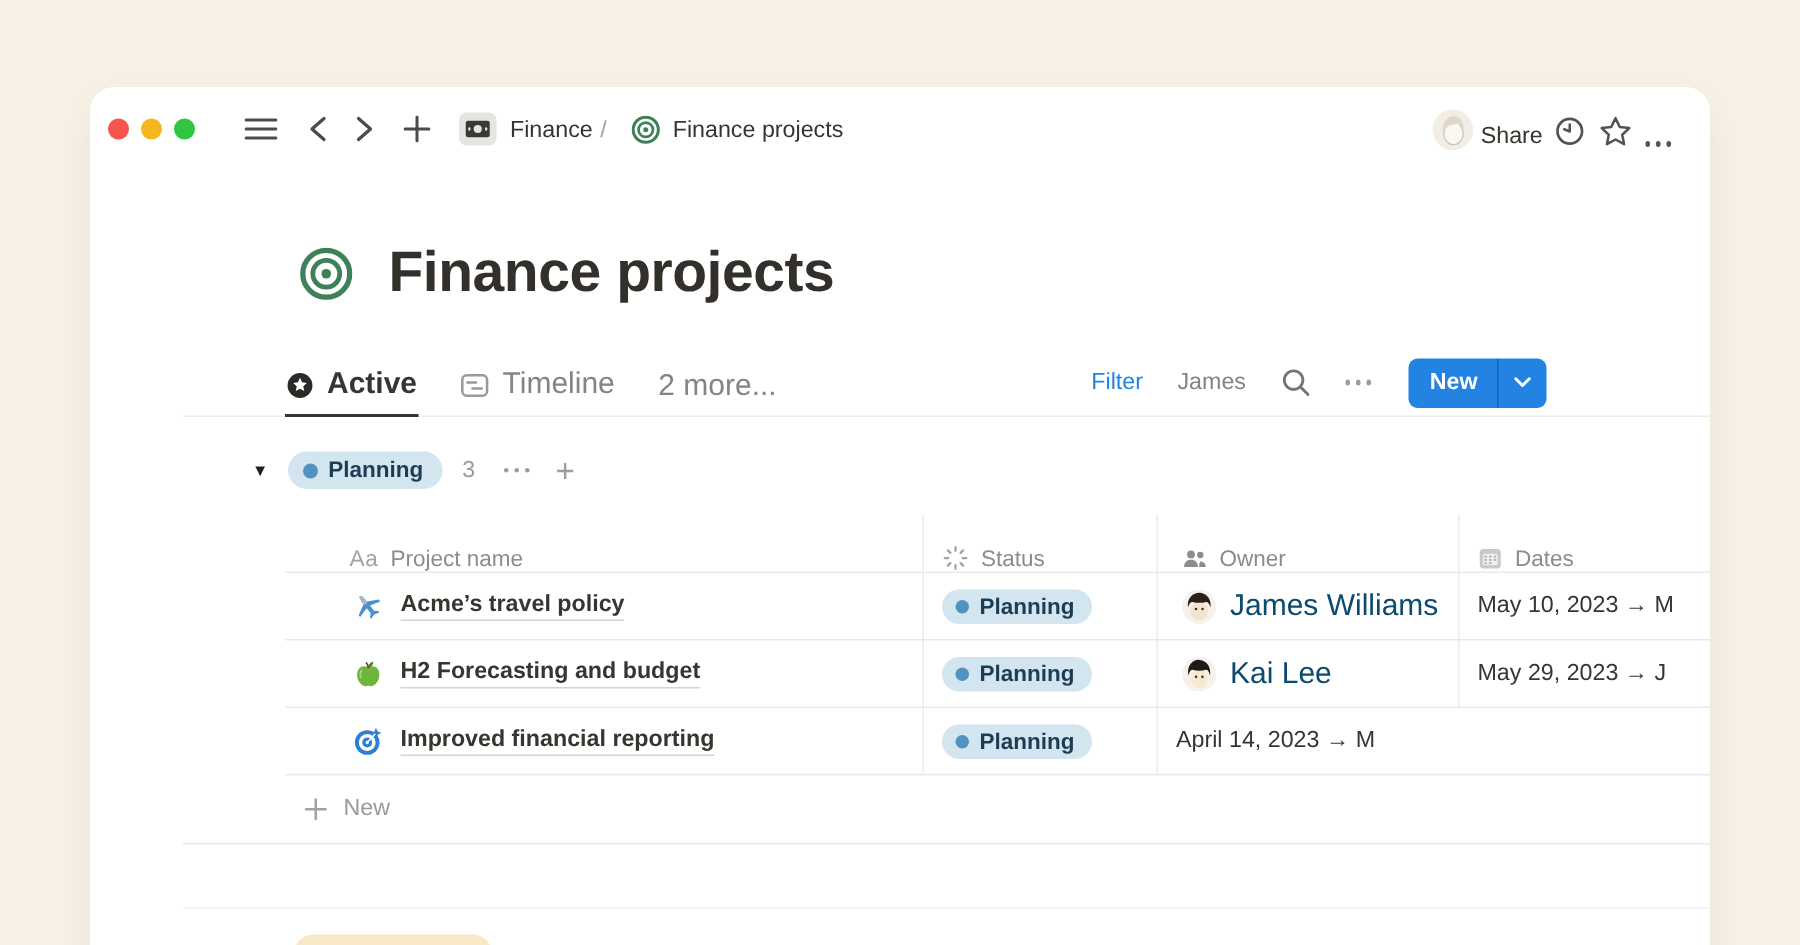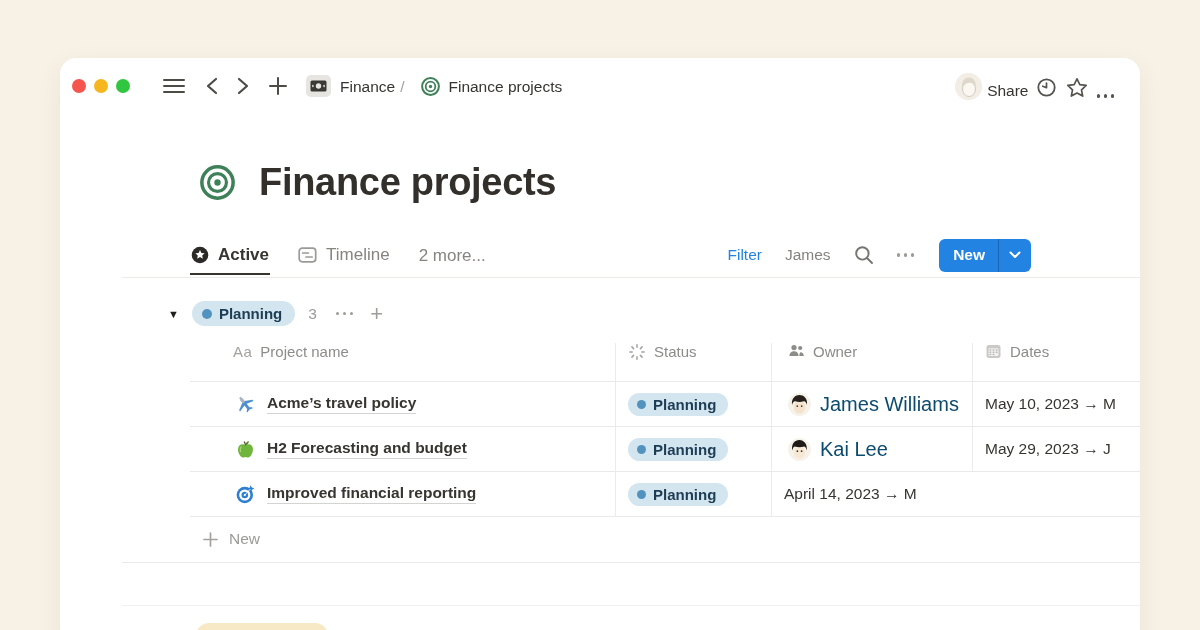--- a/index.html
+++ b/index.html
@@ -36,21 +36,21 @@
   .share-lbl { font-size:15.5px; color:#37352F; background:none; border:none; cursor:pointer; }
   .more-dots { display:flex; gap:3.5px; align-items:center; }
   .more-dots i { width:3.5px; height:3.5px; border-radius:50%; background:#55534E; display:block; }
   .more-dots.soft i { background:#9F9C96; }
   
   .title-row { position:absolute; left:140px; top:103px; display:flex; align-items:center; gap:24px; }
   .page-title { font-size:38px; font-weight:700; letter-spacing:-0.3px; color:#332F2B; }
   
   .tab-divider { position:absolute; left:62px; right:0; top:219px; height:1px; background:#EDECE9; }
   .tabs { position:absolute; left:130px; top:179px; height:41px; display:flex; align-items:flex-start; gap:27px; }
-  .tab { display:flex; align-items:center; gap:9px; font-size:17px; color:#87847F;
+  .tab { display:flex; align-items:center; gap:9px; font-size:20px; color:#87847F;
     padding:8px 1px 10px; background:none; border:none; cursor:pointer; }
   .tab.active { color:#37352F; font-weight:700; border-bottom:2.5px solid #37352F; padding-bottom:8px; }
   .tab-more { padding-top:9px; }
   
   .view-controls { position:absolute; right:109px; top:177px; height:40px;
     display:flex; align-items:center; gap:23px; }
   .ctl { background:none; border:none; cursor:pointer; font-size:15.5px; color:#87847F;
     display:flex; align-items:center; }
   .ctl.filter { color:#2383E2; }
   .new-btn { display:flex; align-items:stretch; height:33px; border-radius:6px;
@@ -67,21 +67,21 @@
     border-radius:999px; padding:4px 13px 4px 10px; }
   .tag-pill .tag-dot { width:10px; height:10px; border-radius:50%; background:#5292BE; }
   .tag-pill .tag-lbl { font-size:15px; font-weight:600; color:#1D3D54; }
   .group-count { font-size:15.5px; color:#9B9A97; }
   .group-more { margin-left:4px; }
   .group-add { font-size:22px; line-height:1; color:#A09D98; background:none; border:none; cursor:pointer; margin-left:2px; font-weight:300; }
   
   .table { position:absolute; left:130px; top:285px; width:1086px; }
   .thead, .tr { display:grid; grid-template-columns:426px 156px 201px 303px; }
   .thead { height:39px; border-bottom:1px solid #E9E9E7; }
-  .th { display:flex; align-items:flex-start; gap:8px; color:#8D8C89; font-size:15px; }
+  .th { display:flex; align-items:flex-end; gap:8px; color:#8D8C89; font-size:15px; }
   .th, .td { border-right:1px solid #ECEBE9; }
   .th:last-child, .td:last-child { border-right:none; }
   .th.c-name { padding-left:43px; }
   .th.c-status, .td.c-status { padding-left:12px; }
   .th.c-owner { padding-left:16px; }
   .th.c-dates, .td.c-dates { padding-left:12px; }
   .aa { font-size:15px; color:#A5A29D; letter-spacing:0.5px; }
   .tr { height:45px; border-bottom:1px solid #E9E9E7; }
   .td { display:flex; align-items:center; }
   .td.c-name { padding-left:45px; gap:11px; }

